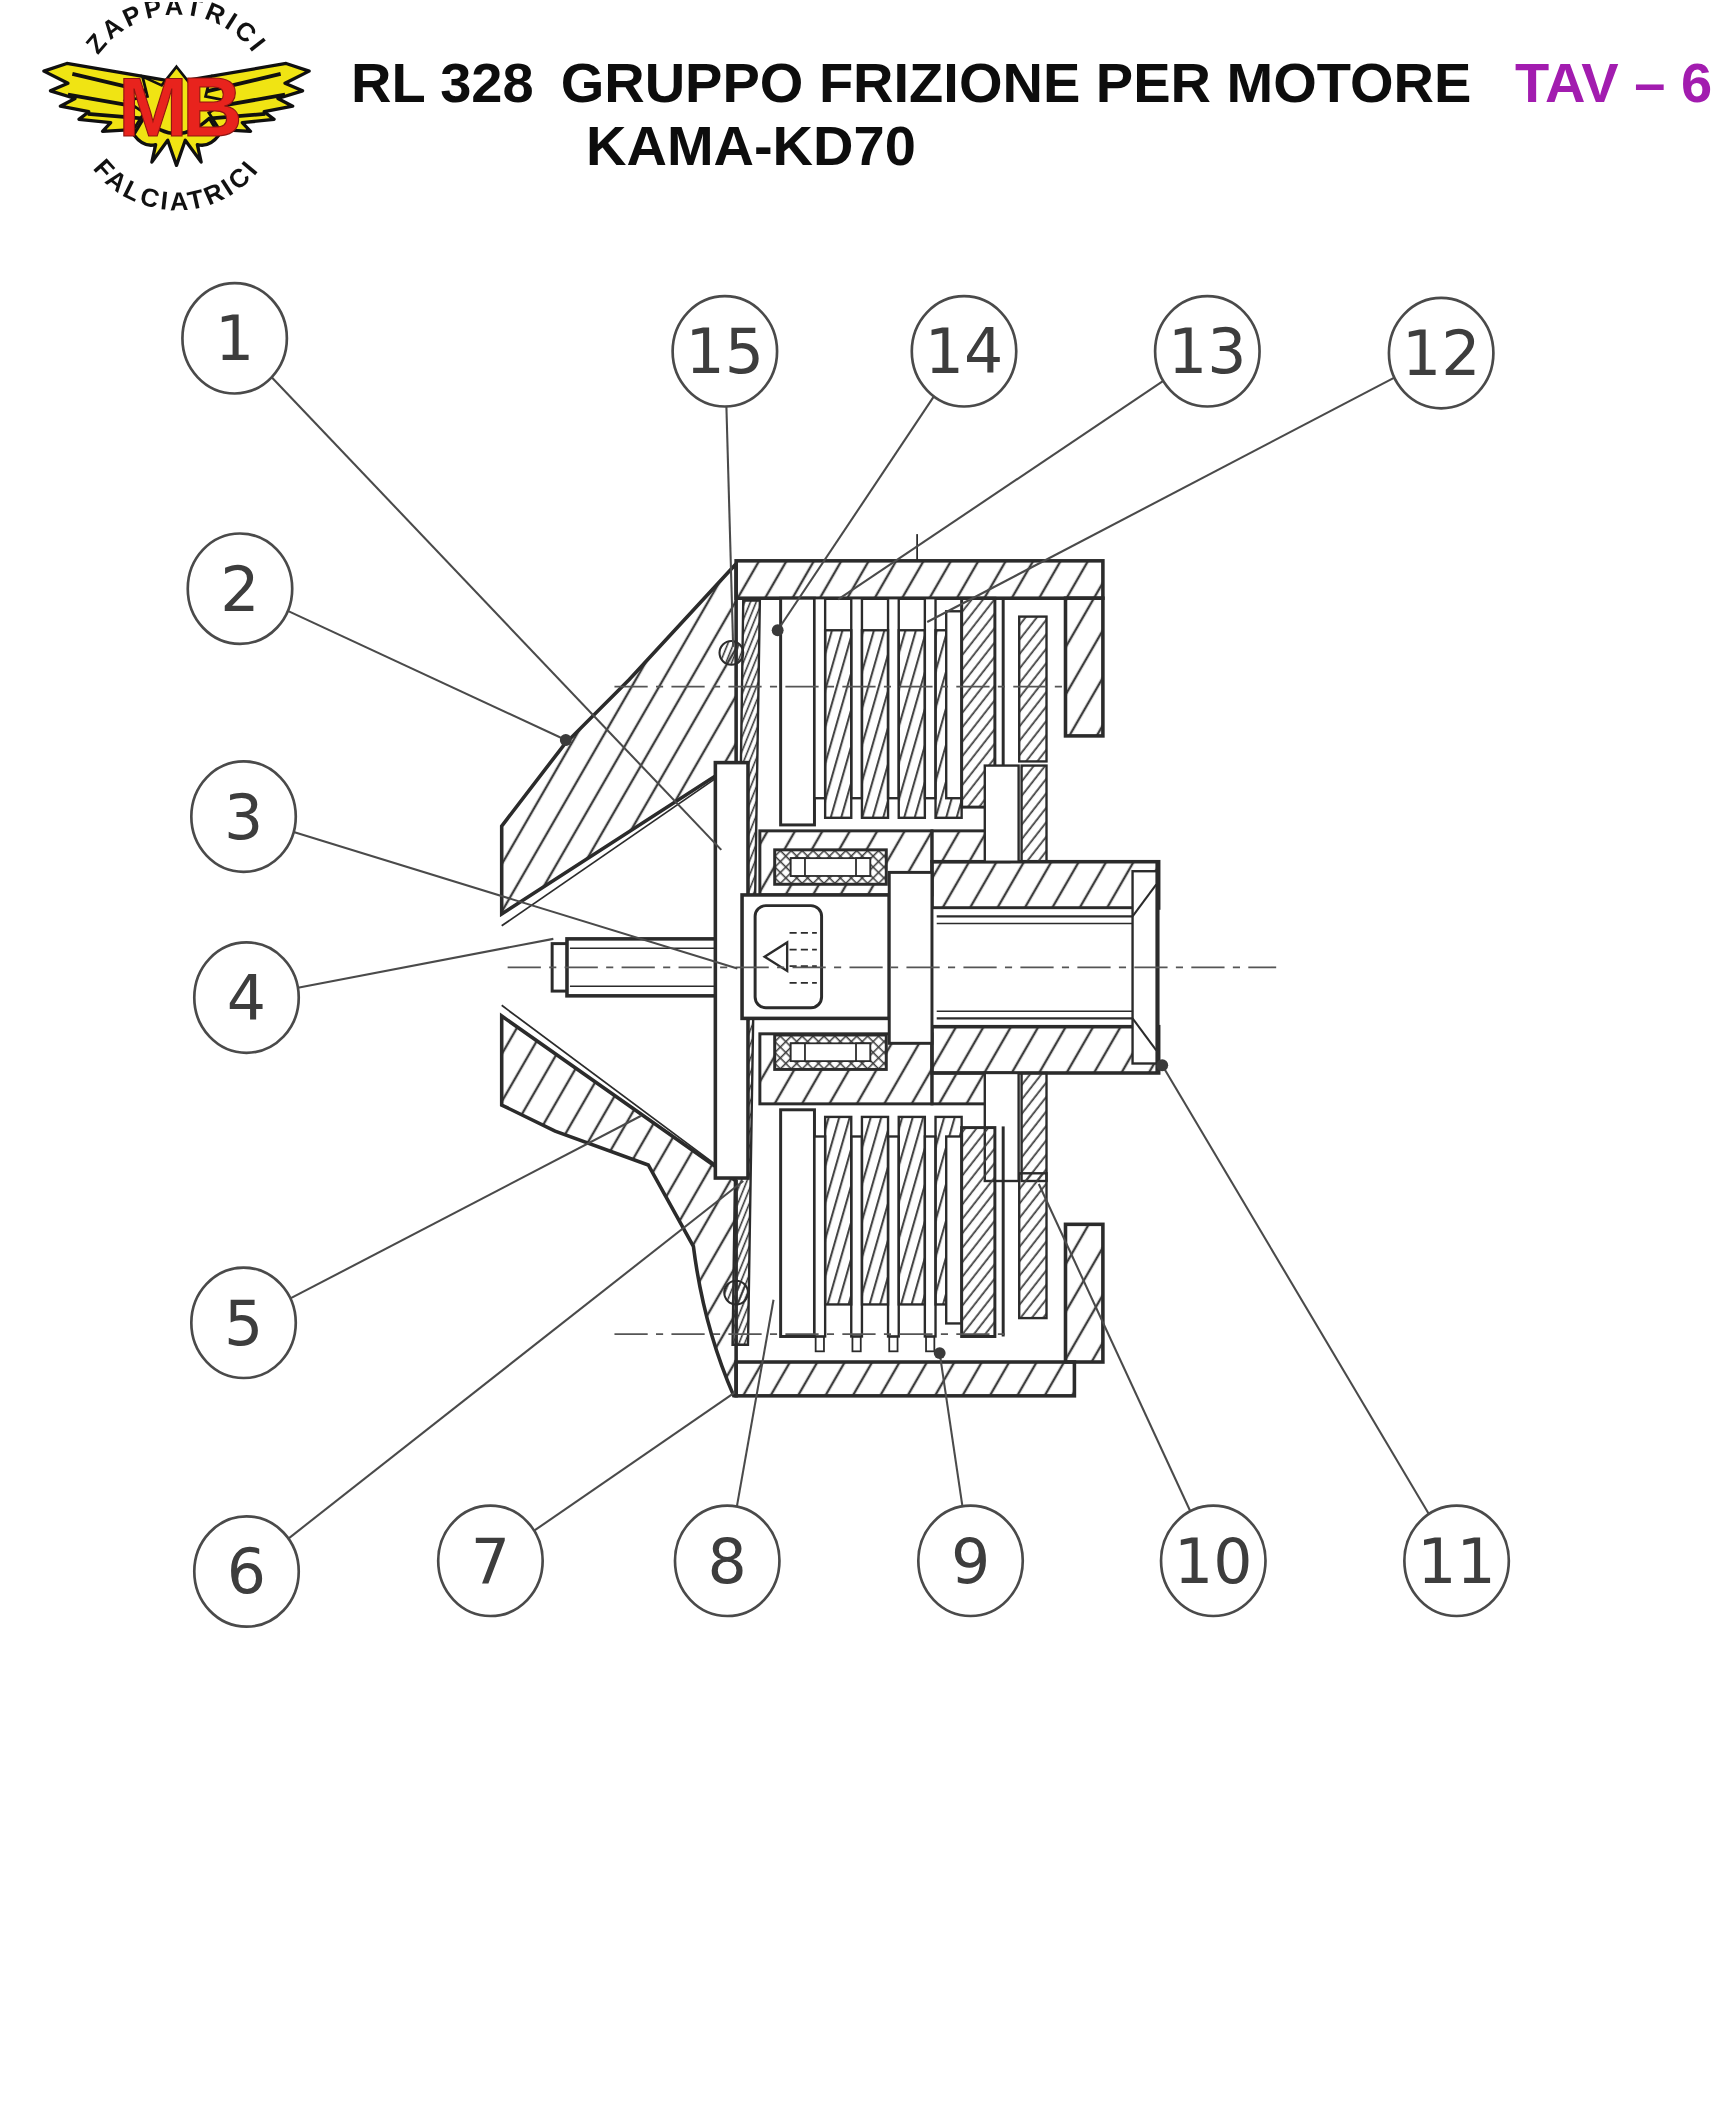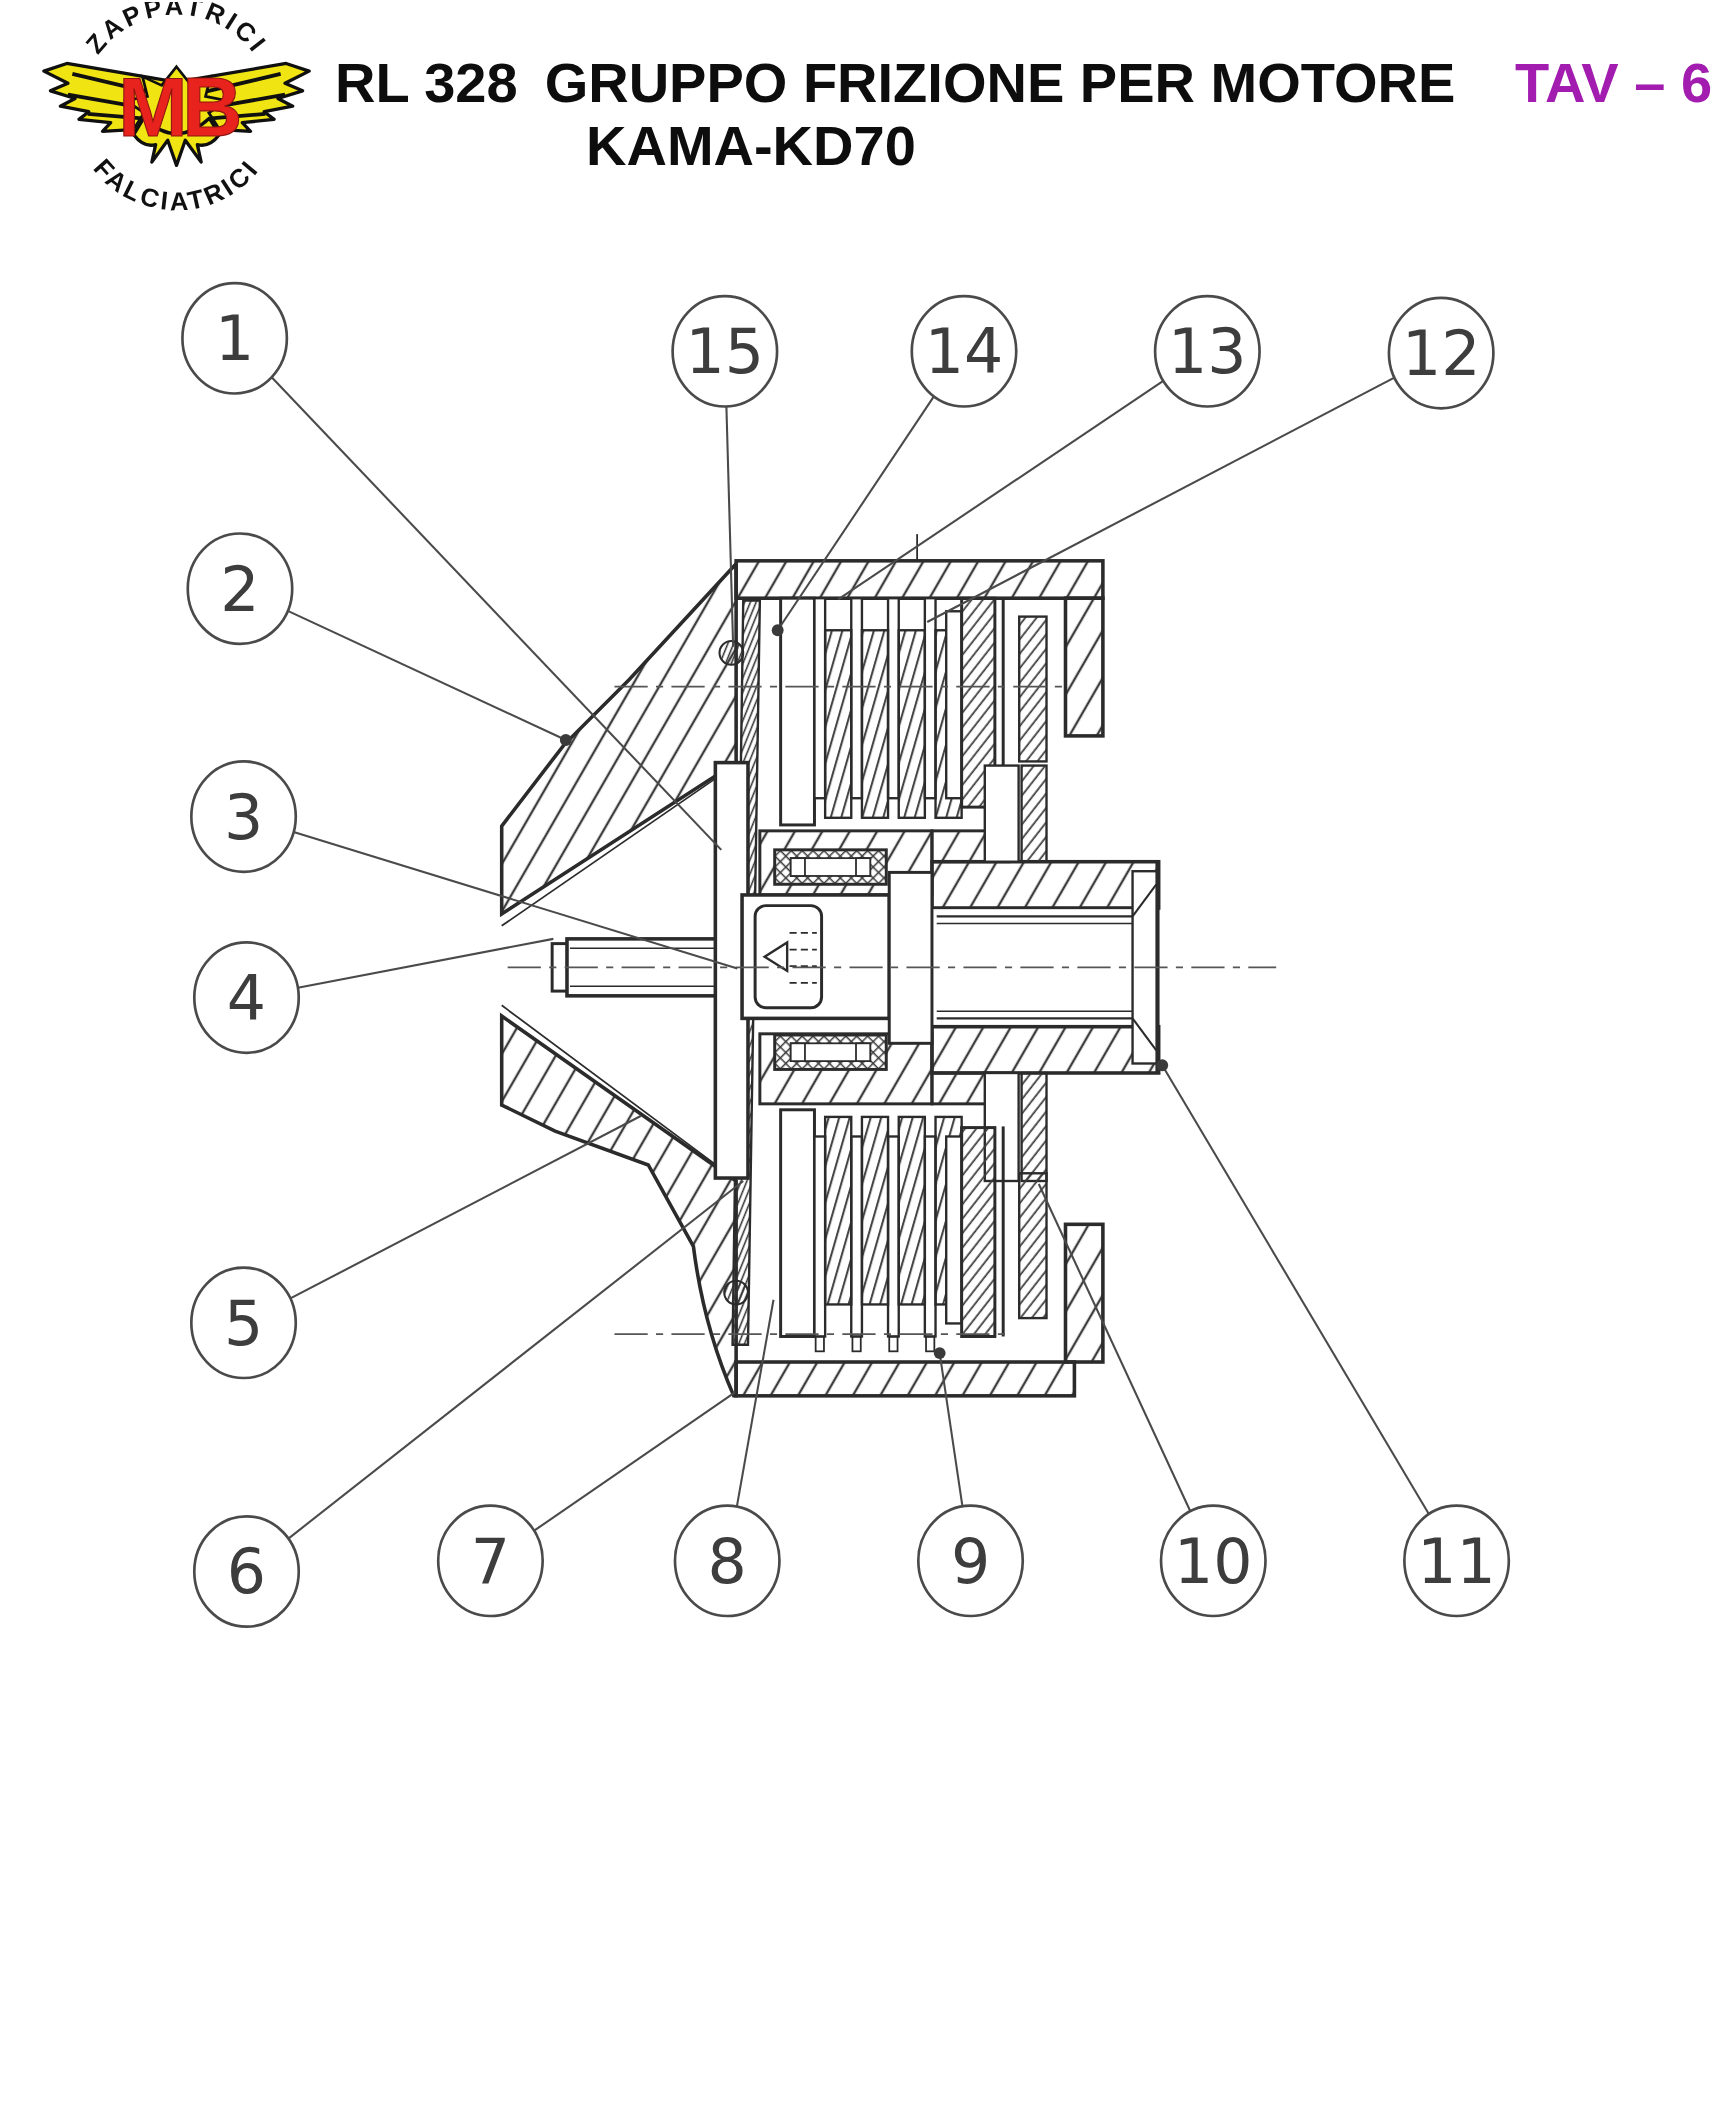--- a/index.html
+++ b/index.html
@@ -1,20 +1,20 @@
 <!DOCTYPE html>
 <html style="font-size:9.5px"><head>
 <meta charset="utf-8">
 <style>
   html,body{margin:0;padding:0;background:#ffffff;}
   .page{position:relative;width:1731px;height:2108px;background:#ffffff;overflow:hidden;
         font-family:"Liberation Sans",sans-serif;}
   .header{position:absolute;left:0;top:0;width:1731px;height:249px;}
   .logo-svg{position:absolute;left:34px;top:2.4px;}
-  .title-l1{position:absolute;left:335px;top:50px;font-size:56px;font-weight:700;color:#0d0d0d;
+  .title-l1{position:absolute;left:351px;top:50px;font-size:56px;font-weight:700;color:#0d0d0d;
             white-space:nowrap;letter-spacing:0px;text-align:center;}
   .title-l1 .code{margin-right:27px;}
   .title-l2{position:absolute;left:586px;top:113px;font-size:56px;font-weight:700;color:#0d0d0d;
             white-space:nowrap;text-align:right;}
   .plate{position:absolute;left:1515px;top:50px;font-size:56px;font-weight:700;color:#a21caf;
          white-space:nowrap;}
   .drawing{position:absolute;left:0;top:0;}
 </style>
 </head>
 <body>

